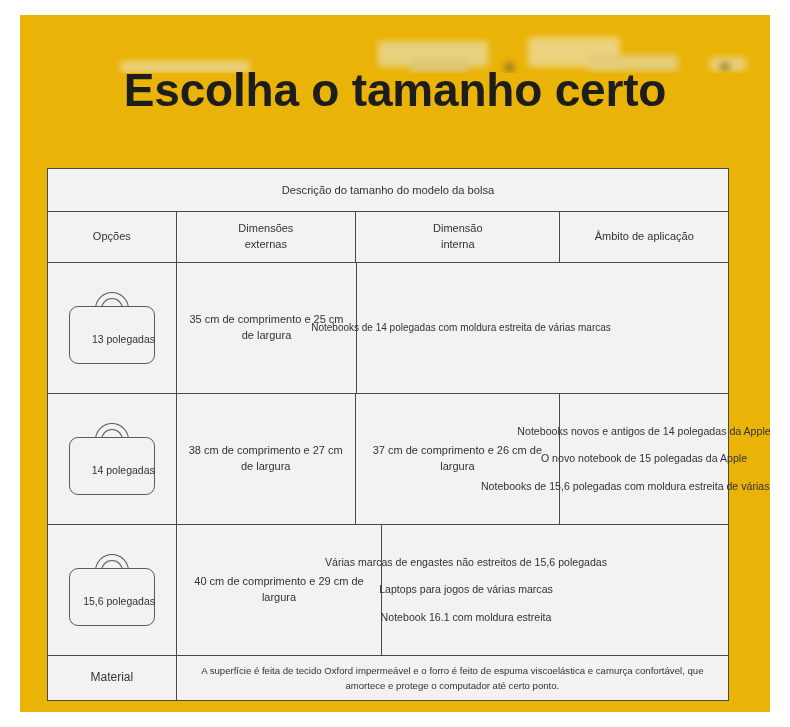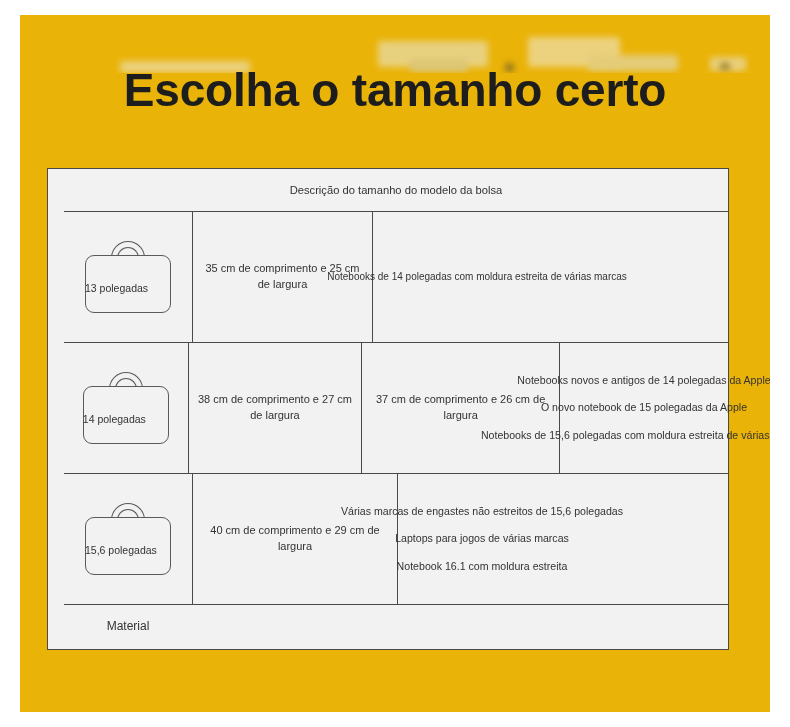--- a/index.html
+++ b/index.html
@@ -75,21 +75,20 @@
 
   
   #table {
     position: absolute;
     left: 27px;
     top: 153px;
     width: 682px;
     border: 1.6px solid #4a4a4a;
     background: #f2f2f2;
     box-sizing: border-box;
-    padding-left: 16px;
   }
   .row { display: flex; position: relative; }
   .rowline { border-top: 1.3px solid #4a4a4a; }
 
   .cell {
     box-sizing: border-box;
     display: flex;
     align-items: center;
     justify-content: center;
     text-align: center;
@@ -194,21 +193,21 @@
     box-sizing: border-box;
     background: #f2f2f2;
   }
   .bag .grip-l { left: 25px; }
   .bag .grip-r { left: 53px; }
   .bag .label {
     position: absolute;
     left: 0;
     top: 40px;
     width: 86px;
-    text-align: left;
+    text-align: right;
     font-size: 10.5px;
     color: #333;
   }
 
   
   #matrow .cell { height: 44px; }
   #matrow .c1 { font-size: 12px; text-align: center; }
   #matrow .matdesc {
     width: 554px;
     font-size: 9.6px;
@@ -231,20 +230,36 @@
     <div class="blob b7"></div>
       <div class="blob b8"></div>
   </div>
 
   <div id="title">Escolha o tamanho certo</div>
 
   <div id="table">
 
     <div id="banner">Descrição do tamanho do modelo da bolsa</div>
 
+    <div class="row rowline" id="headrow">
+      <div class="cell c1">Opções</div>
+      <div class="cell c2 vline">
+        <div>
+          <span>Dimensões</span>
+          <span>externas</span>
+        </div>
+      </div>
+      <div class="cell c3 vline">
+        <div>
+          <span>Dimensão</span>
+          <span>interna</span>
+        </div>
+      </div>
+      <div class="cell c4 vline">Âmbito de aplicação</div>
+    </div>
 
     <div class="row rowline datarow">
       <div class="cell c1">
         <div class="bagwrap">
           <div class="bag">
             <div class="handle-outer"></div>
             <div class="handle-inner"></div>
             <div class="grip-l"></div>
             <div class="grip-r"></div>
             <div class="body"></div>
@@ -296,16 +311,17 @@
       <div class="cell c3 vline">40 cm de comprimento e 29 cm de largura</div>
       <div class="cell c4 vline applic">
         <div class="line l-lg">Várias marcas de engastes não estreitos de 15,6 polegadas</div>
         <div class="line l-lg">Laptops para jogos de várias marcas</div>
         <div class="line l-lg">Notebook 16.1 com moldura estreita</div>
       </div>
     </div>
 
     <div class="row rowline" id="matrow">
       <div class="cell c1">Material</div>
+      <div class="cell matdesc vline">A superfície é feita de tecido Oxford impermeável e o forro é feito de espuma viscoelástica e camurça confortável, que amortece e protege o computador até certo ponto.</div>
     </div>
 
   </div>
 </div>
 
 </body></html>

